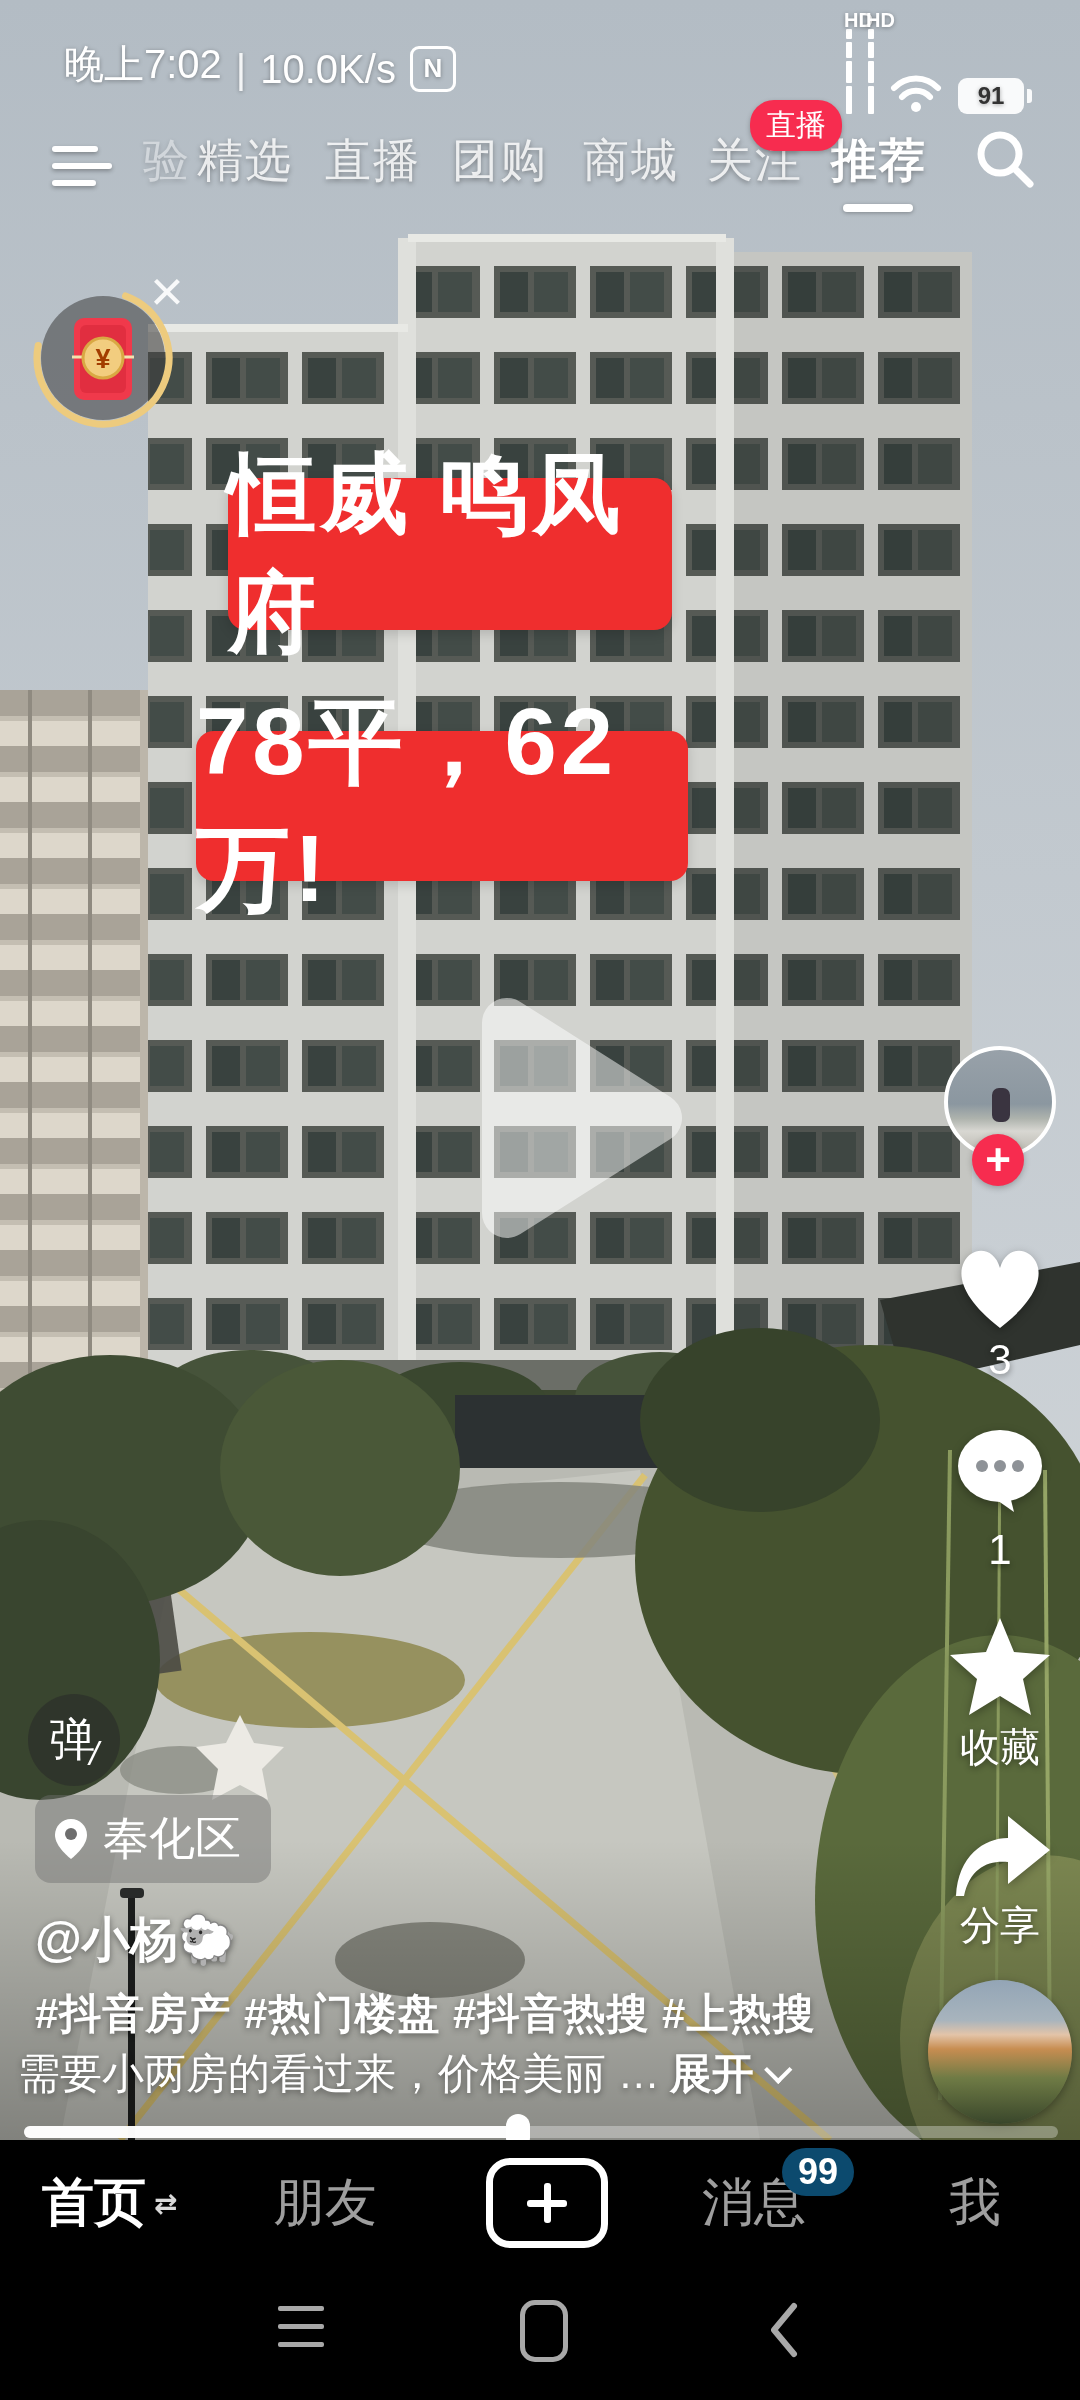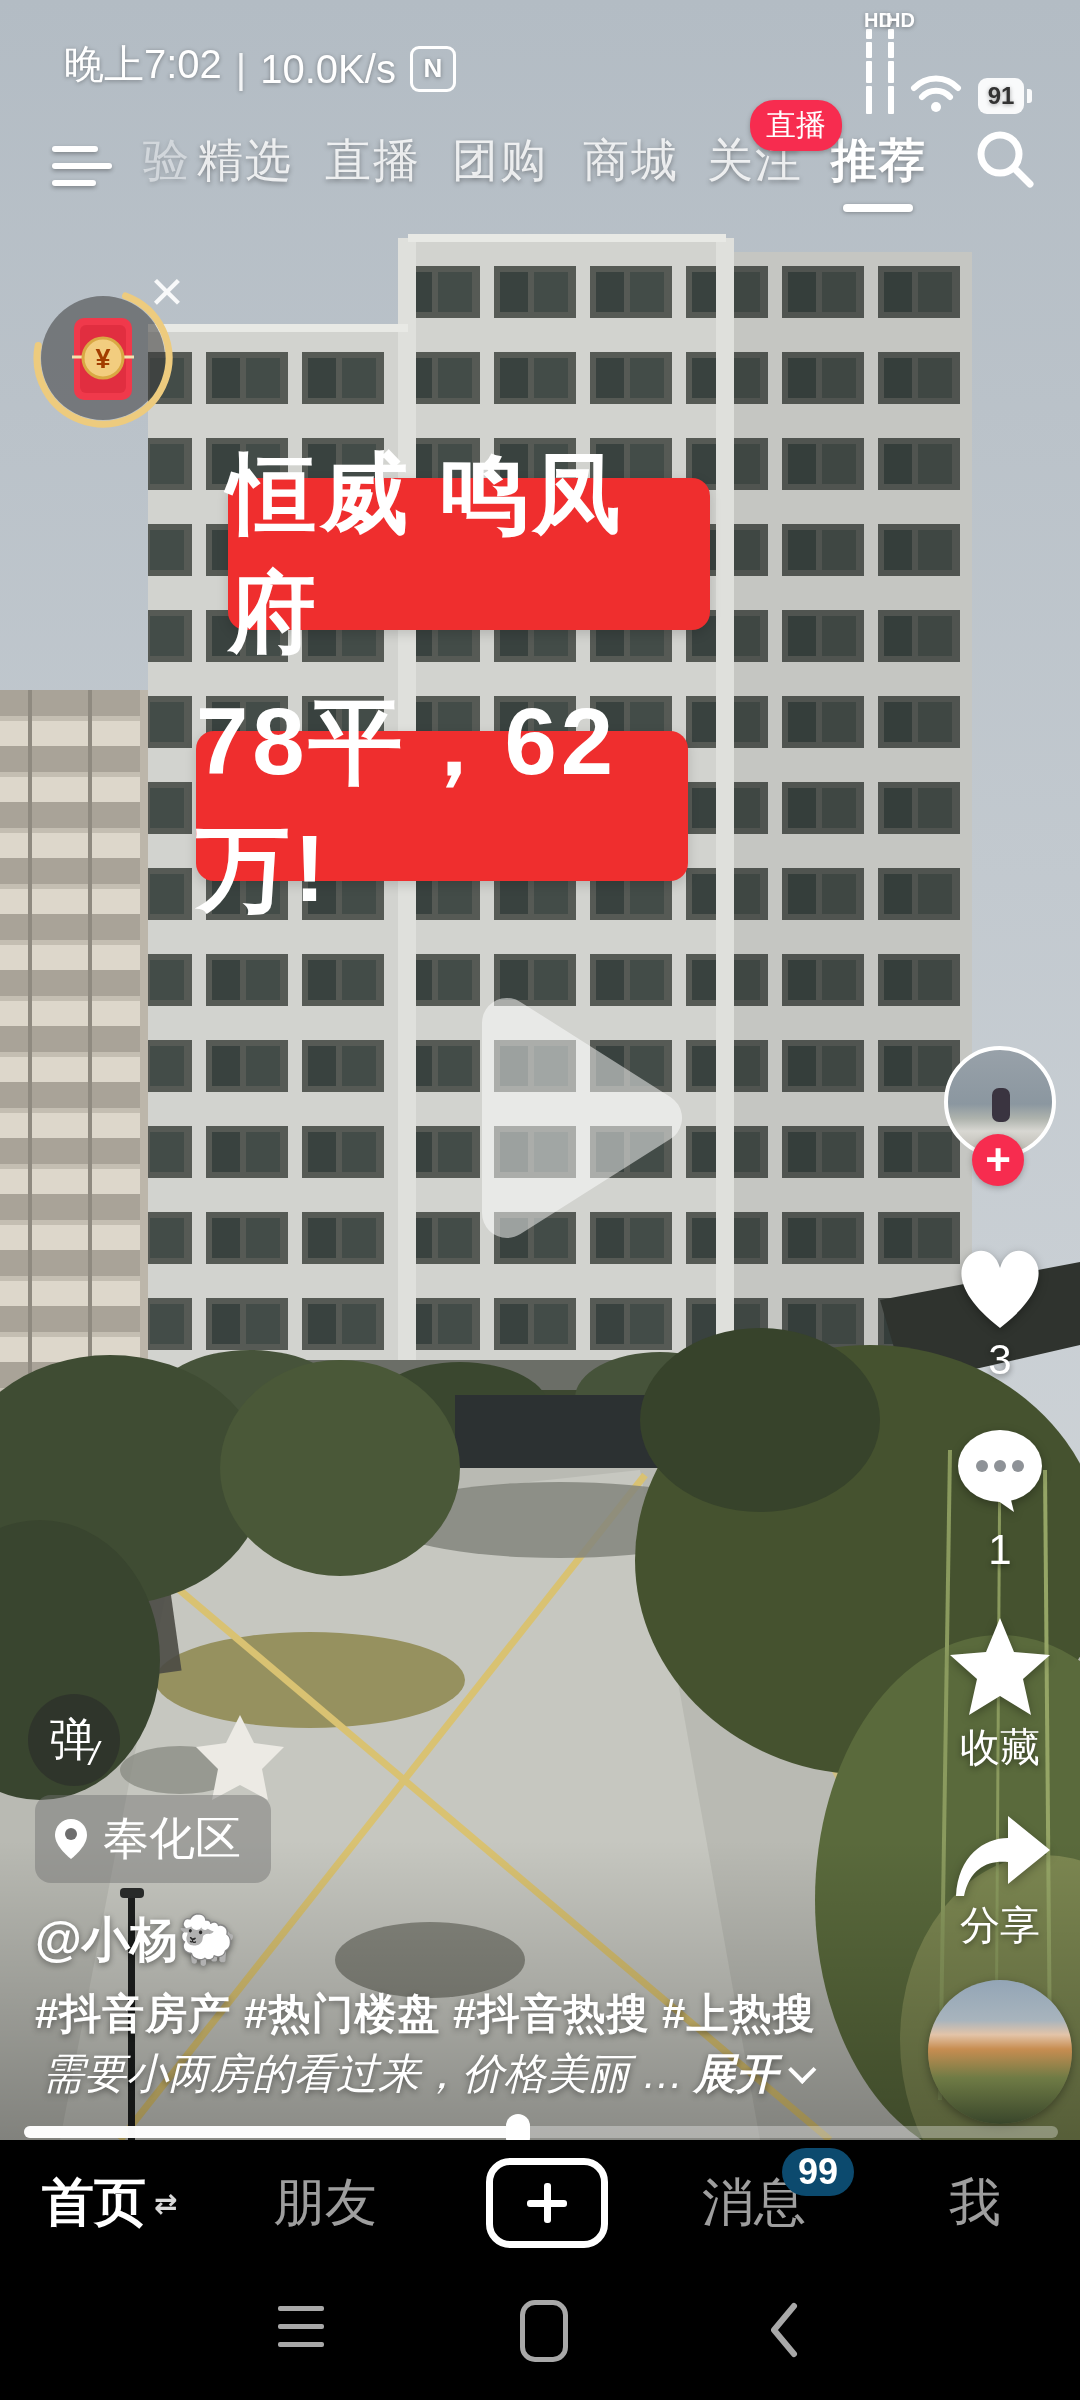--- a/index.html
+++ b/index.html
@@ -14,21 +14,21 @@
   .status{position:absolute;left:64px;right:56px;top:38px;height:52px;display:flex;
     justify-content:space-between;align-items:center;font-size:40px;font-weight:500;
     text-shadow:0 1px 4px rgba(0,0,0,0.35);}
   .status-left{display:flex;align-items:flex-end;gap:14px;}
   .status-right{display:flex;align-items:flex-end;gap:16px;}
   .nfc{width:40px;height:40px;border:3px solid #fff;border-radius:9px;display:flex;
     align-items:center;justify-content:center;font-size:26px;font-weight:700;}
   .sig{display:flex;align-items:flex-end;gap:3px;position:relative;padding-top:14px;flex-direction:column;}
   .sig .hd{position:absolute;top:-6px;left:-2px;font-size:20px;font-weight:700;}
   .bar{width:6px;background:#fff;border-radius:1px;display:inline-block;}
-  .batt{width:46px;height:36px;border-radius:9px;background:rgba(255,255,255,0.92);
+  .batt{width:66px;height:36px;border-radius:9px;background:rgba(255,255,255,0.92);
     color:#333;font-size:24px;font-weight:700;display:flex;align-items:center;justify-content:center;position:relative;}
   .batt::after{content:"";position:absolute;right:-8px;top:11px;width:5px;height:14px;background:rgba(255,255,255,0.92);border-radius:0 3px 3px 0;}
   
   .tab{position:absolute;top:130px;font-size:46px;color:rgba(255,255,255,0.82);
     text-shadow:0 2px 5px rgba(0,0,0,0.35);letter-spacing:2px;}
   .tab.active{color:#ffffff;font-weight:700;}
   .tab.partial{opacity:0.5;}
   .tab-underline{position:absolute;left:843px;top:204px;width:70px;height:8px;border-radius:4px;background:#fff;box-shadow:0 1px 4px rgba(0,0,0,0.3);}
   .live-badge{position:absolute;left:750px;top:100px;background:#f72c4f;color:#fff;
     font-size:30px;padding:5px 16px;border-radius:24px;box-shadow:0 2px 5px rgba(0,0,0,0.25);}
@@ -38,42 +38,42 @@
   .hamburger i:nth-child(2){width:60px;}
   .hamburger i:nth-child(3){width:44px;}
   .search{position:absolute;left:972px;top:126px;}
   
   .redpacket{position:absolute;left:28px;top:283px;width:150px;height:150px;}
   .rp-close{position:absolute;left:150px;top:262px;font-size:58px;font-weight:300;color:rgba(255,255,255,0.9);line-height:1;}
   
   .banner{position:absolute;background:#ef2e2e;border-radius:18px;color:#fff;font-weight:700;
     display:flex;align-items:center;justify-content:center;letter-spacing:4px;
     box-shadow:0 4px 12px rgba(0,0,0,0.15);}
-  .banner1{left:228px;top:478px;width:482px;height:152px;font-size:88px;}
+  .banner1{left:228px;top:478px;width:444px;height:152px;font-size:88px;}
   .banner2{left:196px;top:731px;width:492px;height:150px;font-size:94px;}
   
   .play{position:absolute;left:462px;top:988px;opacity:0.5;}
   
   .rail-label{position:absolute;width:200px;left:900px;text-align:center;font-size:40px;color:#fff;}
   .rail-count{position:absolute;width:200px;left:900px;text-align:center;font-size:42px;color:#fff;}
   .avatar{position:absolute;left:944px;top:1046px;width:104px;height:104px;border-radius:50%;
     border:4px solid #fff;overflow:hidden;background:linear-gradient(180deg,#98a1a9 0%,#8b97a0 52%,#aeb3ad 66%,#d8d7d2 78%,#b9b7ae 100%);}
   .avatar .figure{position:absolute;left:44px;top:38px;width:18px;height:34px;background:#3a3440;border-radius:7px;}
   .follow{position:absolute;left:972px;top:1134px;width:52px;height:52px;border-radius:50%;background:#f72c4f;
     color:#fff;font-size:44px;font-weight:600;display:flex;align-items:center;justify-content:center;line-height:1;box-shadow:0 2px 6px rgba(0,0,0,0.25);}
   .icon-drop{filter:drop-shadow(0 3px 5px rgba(0,0,0,0.3));}
   
   .danmu{position:absolute;left:28px;top:1694px;width:92px;height:92px;border-radius:50%;
     background:rgba(40,40,40,0.55);display:flex;align-items:center;justify-content:center;font-size:46px;color:#fff;}
   .danmu .slash{font-size:34px;margin-left:-6px;margin-top:26px;font-style:italic;}
   .loc{position:absolute;left:35px;top:1795px;height:88px;background:rgba(110,110,110,0.45);
     border-radius:16px;display:flex;align-items:center;padding:0 30px 0 18px;gap:14px;font-size:46px;color:#fff;}
   .username{position:absolute;left:35px;top:1908px;font-size:48px;font-weight:700;}
   .hashtags{position:absolute;left:35px;top:1986px;font-size:42px;font-weight:600;letter-spacing:1px;}
-  .descrow{position:absolute;left:42px;top:2046px;font-size:42px;display:flex;align-items:center;gap:10px;font-style:italic;}
+  .descrow{position:absolute;left:18px;top:2046px;font-size:42px;display:flex;align-items:center;gap:10px;}
   .caret{width:16px;height:16px;border-right:4px solid #fff;border-bottom:4px solid #fff;
     transform:rotate(45deg) translateY(-6px);display:inline-block;}
   
   .track{position:absolute;left:24px;top:2126px;width:1034px;height:12px;border-radius:6px;background:rgba(255,255,255,0.32);}
   .fill{position:absolute;left:24px;top:2126px;width:492px;height:12px;border-radius:6px;background:rgba(255,255,255,0.96);}
   .thumb{position:absolute;left:506px;top:2114px;width:24px;height:36px;border-radius:12px;background:#fff;}
   
   .bottomnav{position:absolute;left:0;top:2140px;width:1080px;height:260px;background:#000;}
   .bn-item{position:absolute;top:28px;font-size:52px;color:rgba(255,255,255,0.62);}
   .bn-item.active{color:#fff;font-weight:700;display:flex;align-items:center;gap:8px;}

